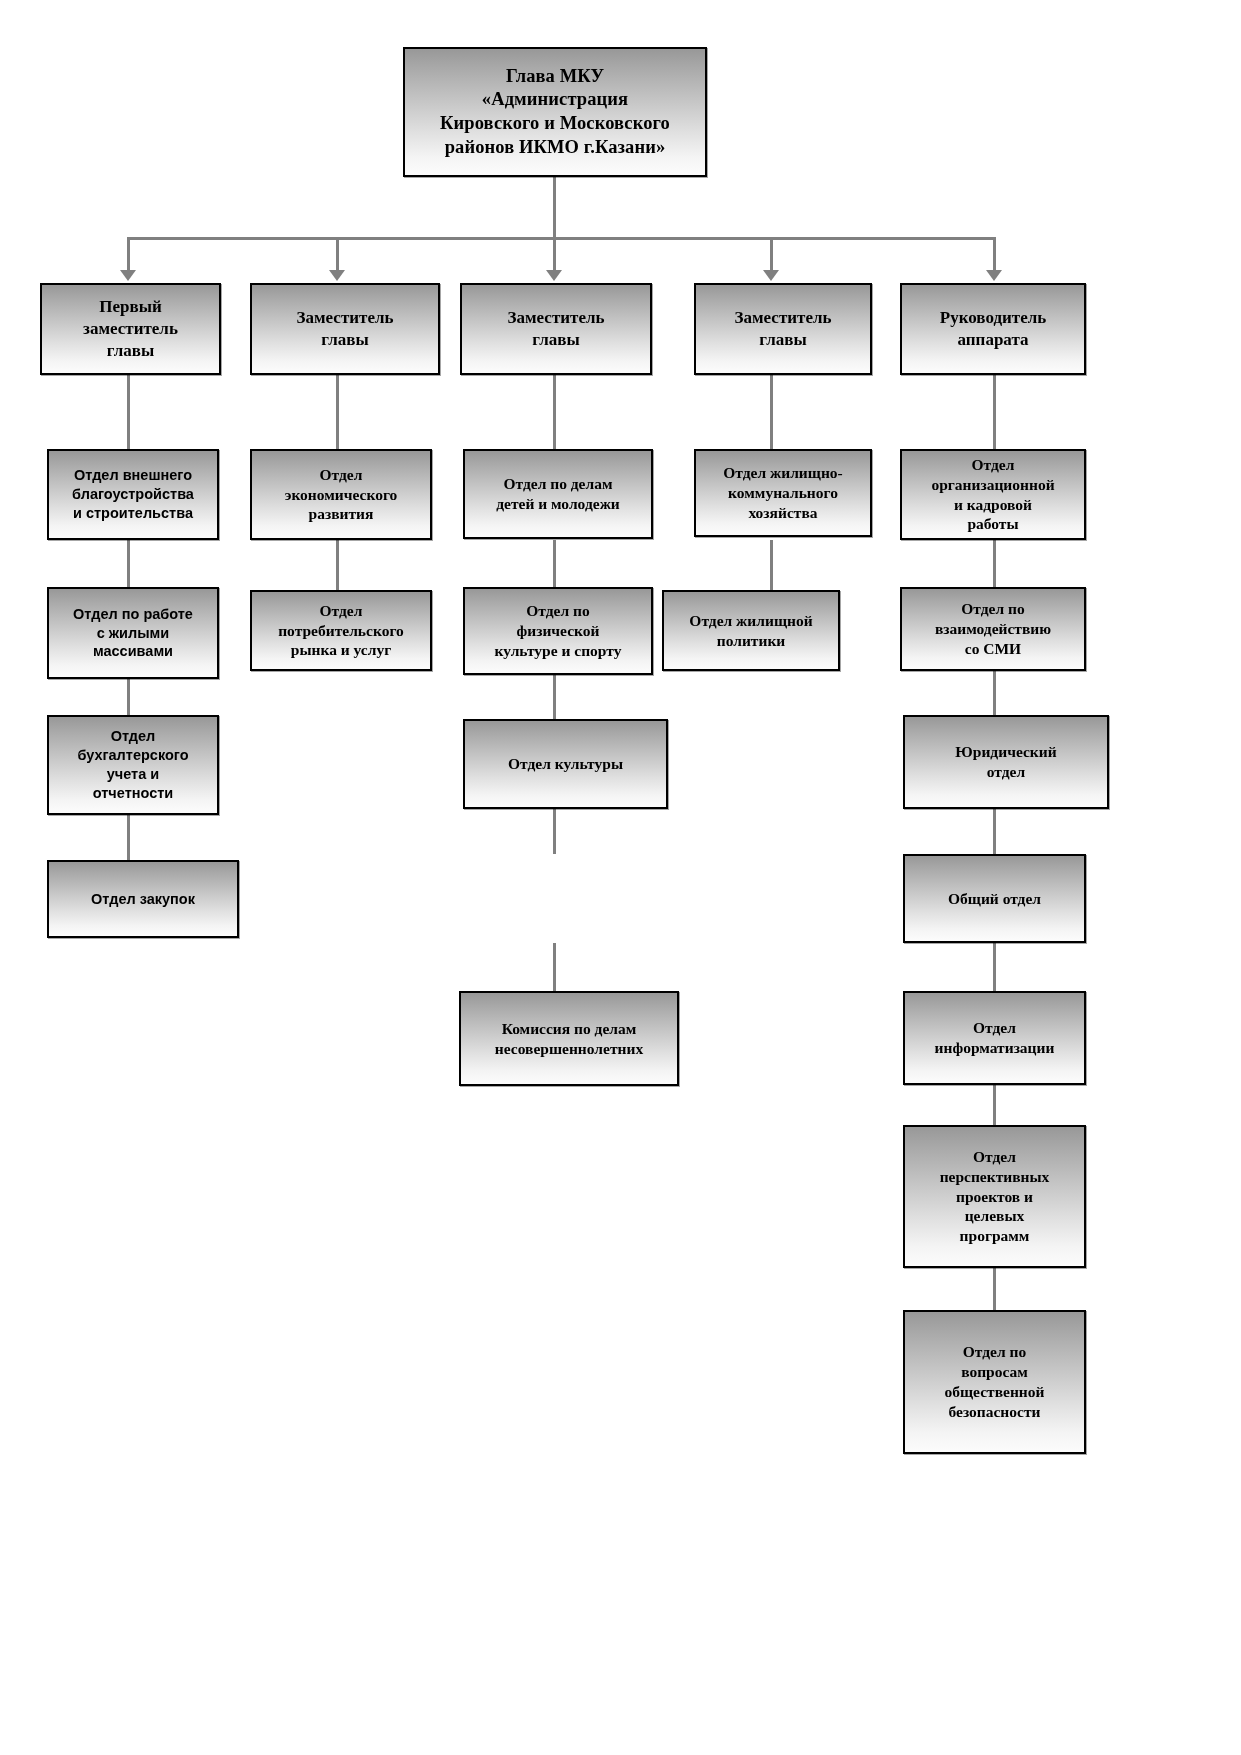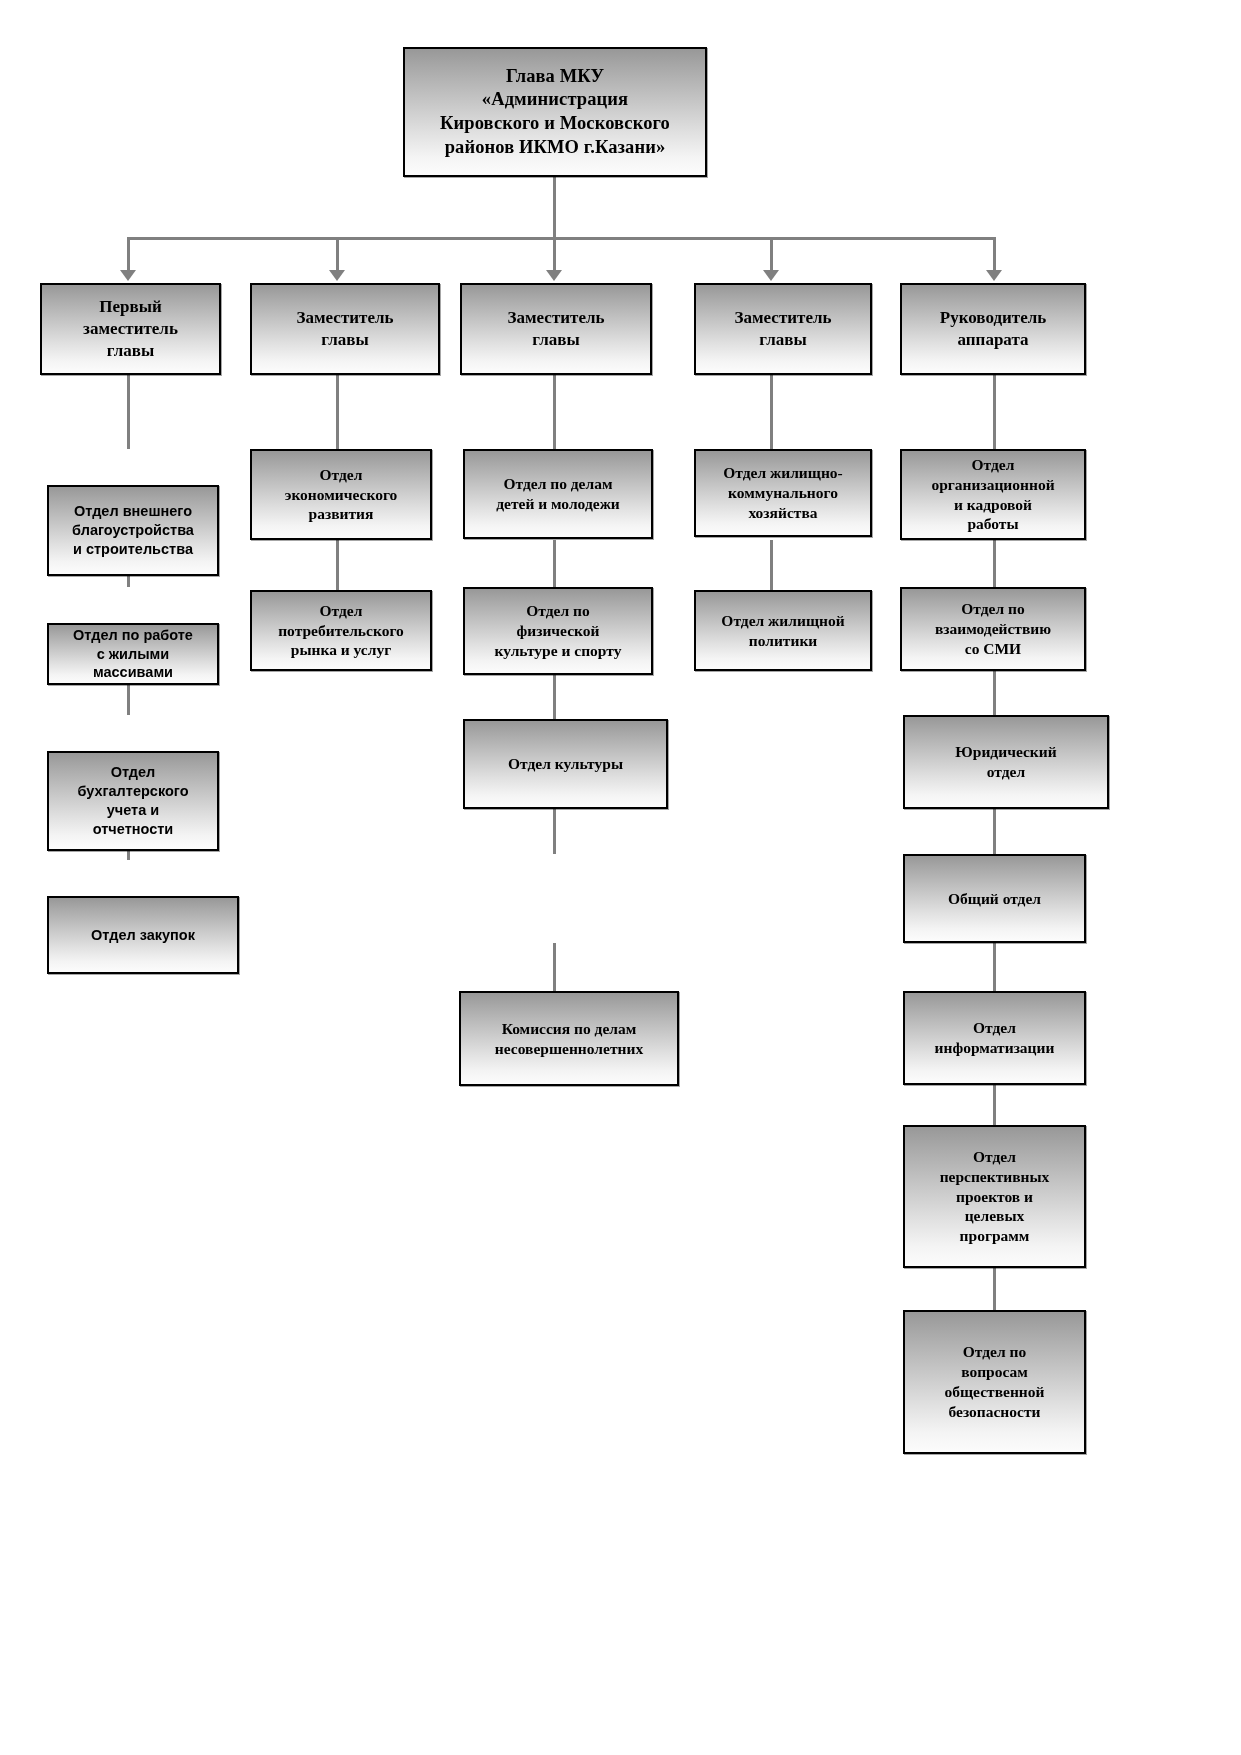--- a/index.html
+++ b/index.html
@@ -29,21 +29,21 @@
         color:#000000;
         line-height:1.28;
         padding:2px 0;
         box-shadow:1px 1px 0 rgba(0,0,0,0.35);
   }
   .node .txt{display:block;width:100%;white-space:pre-line;}
 
   .root{font-size:18.5px;letter-spacing:0.1px;}
   .lvl2{font-size:17px;}
   .dept{font-size:15.5px;}
-  .sans{font-family:"Liberation Sans", sans-serif;font-size:14.5px;line-height:1.3;margin-top:36px;}
+  .sans{font-family:"Liberation Sans", sans-serif;font-size:14.5px;line-height:1.3;}
 </style>
 </head>
 <body>
 
 <div id="chart">
 
   <div class="conn v" style="left:553px;top:177px;height:62px;"></div>
 
   <div class="conn h" style="left:128px;top:237px;width:868px;"></div>
 
@@ -114,21 +114,21 @@
   <div class="node lvl2" style="left:900px;top:283px;width:186px;height:92px;">
     <span class="txt">Руководитель
 аппарата</span>
   </div>
 
   <div class="node sans" style="left:47px;top:449px;width:172px;height:91px;">
     <span class="txt">Отдел внешнего
 благоустройства
 и строительства</span>
   </div>
-  <div class="node sans" style="left:47px;top:587px;width:172px;height:62px;">
+  <div class="node sans" style="left:47px;top:587px;width:172px;height:92px;">
     <span class="txt">Отдел по работе
 с жилыми
 массивами</span>
   </div>
   <div class="node sans" style="left:47px;top:715px;width:172px;height:100px;">
     <span class="txt">Отдел
 бухгалтерского
 учета и
 отчетности</span>
   </div>
@@ -162,21 +162,21 @@
   <div class="node dept" style="left:459px;top:991px;width:220px;height:95px;">
     <span class="txt">Комиссия по делам
 несовершеннолетних</span>
   </div>
 
   <div class="node dept" style="left:694px;top:449px;width:178px;height:88px;">
     <span class="txt">Отдел жилищно-
 коммунального
 хозяйства</span>
   </div>
-  <div class="node dept" style="left:694px;top:590px;width:178px;height:81px;">
+  <div class="node dept" style="left:662px;top:590px;width:178px;height:81px;">
     <span class="txt">Отдел жилищной
 политики</span>
   </div>
 
   <div class="node dept" style="left:900px;top:449px;width:186px;height:91px;">
     <span class="txt">Отдел
 организационной
 и кадровой
 работы</span>
   </div>

